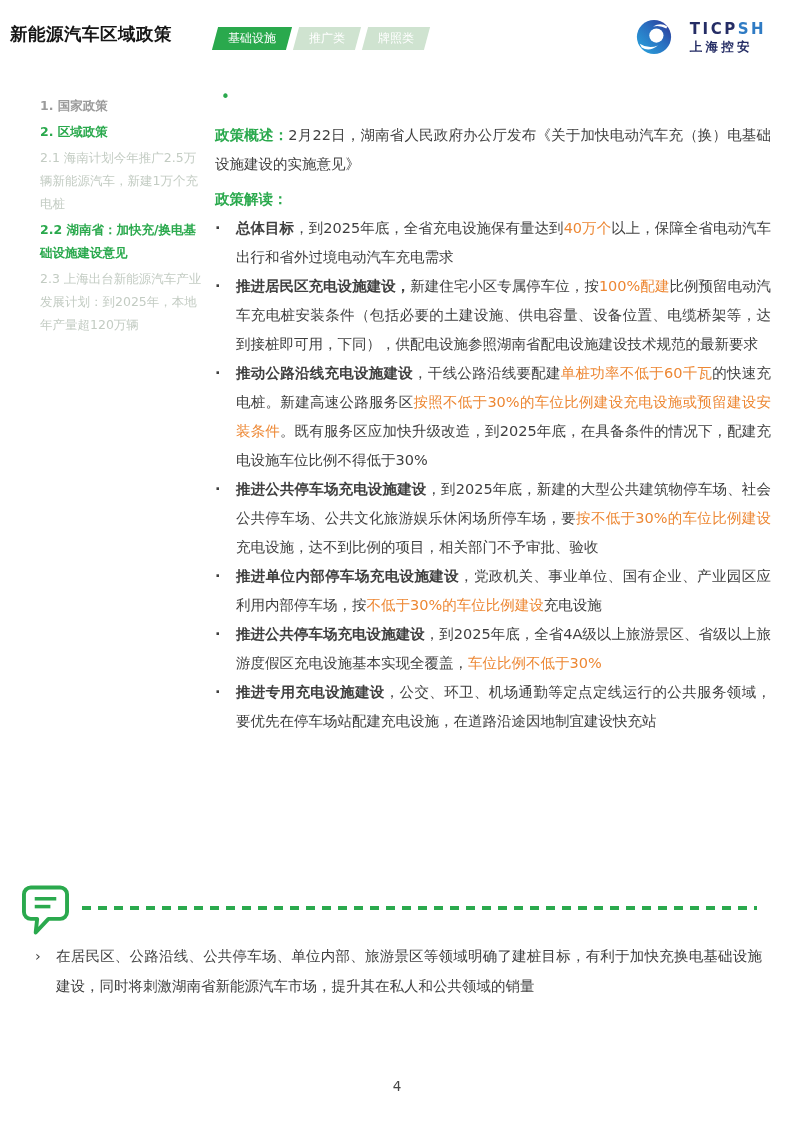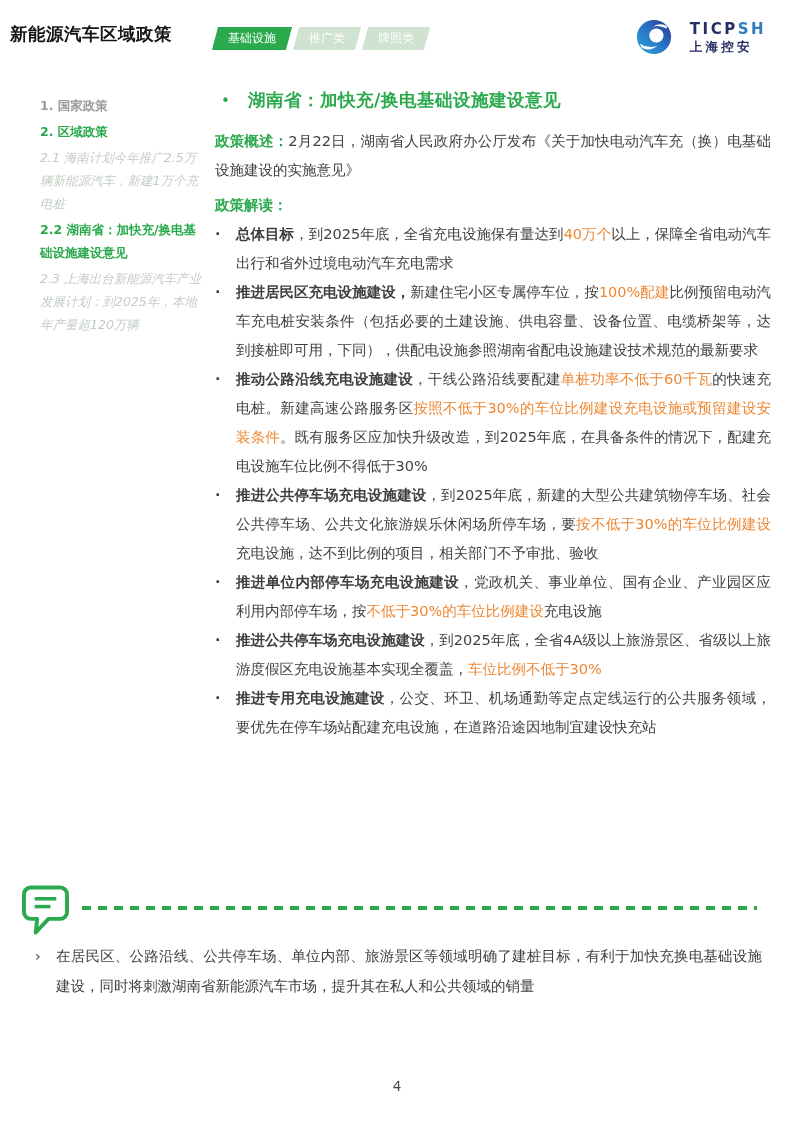--- a/index.html
+++ b/index.html
@@ -23,21 +23,21 @@
   .logo{position:absolute;right:0;top:-4px;display:flex;align-items:center;gap:17px;}
   .logo-text{display:flex;flex-direction:column;line-height:1.25;}
   .brand{font-size:15px;font-weight:700;color:var(--navy);letter-spacing:2.5px;}
   .brand .accent{color:var(--blue);}
   .logo-sub{font-size:12.5px;font-weight:700;color:var(--navy);letter-spacing:3.2px;}
 
   
   nav.sidebar{position:absolute;left:40px;top:94px;width:162px;font-size:12.5px;}
   .side-item{line-height:23px;margin-bottom:3px;cursor:pointer;}
   .side-item.gray{color:var(--gray);font-weight:600;}
-  .side-item.muted{color:var(--muted);font-style:italic;}
+  .side-item.muted{color:var(--muted);}
   .side-item.active{color:var(--green);font-weight:700;}
 
   
   main{position:absolute;left:215px;top:88px;width:556px;}
   .main-title{display:flex;align-items:baseline;color:var(--green);}
   .main-title .dot{font-size:15px;margin-left:6px;width:27px;}
   .main-title h2{font-size:17.5px;font-weight:700;letter-spacing:.5px;}
   .body-text{font-size:14.5px;line-height:29px;color:var(--text);text-align:justify;}
   .overview{margin-top:15px;}
   .g-label{color:var(--green);font-weight:700;}
@@ -106,21 +106,20 @@
       <div class="side-item gray" data-interactable="true">1. 国家政策</div>
       <div class="side-item active" data-interactable="true">2. 区域政策</div>
       <div class="side-item muted" data-interactable="true">2.1 海南计划今年推广2.5万辆新能源汽车，新建1万个充电桩</div>
       <div class="side-item active" data-interactable="true">2.2 湖南省：加快充/换电基础设施建设意见</div>
       <div class="side-item muted" data-interactable="true">2.3 上海出台新能源汽车产业发展计划：到2025年，本地年产量超120万辆</div>
     </nav>
 
   <main data-interactable="false">
     <div class="main-title" data-interactable="false">
       <span class="dot" data-interactable="false">•</span>
-      <h2 data-interactable="false">湖南省：加快充/换电基础设施建设意见</h2>
     </div>
     <p class="body-text overview" data-interactable="false"><span class="g-label" data-interactable="false">政策概述：</span><span data-interactable="false">2月22日，湖南省人民政府办公厅发布《关于加快电动汽车充（换）电基础设施建设的实施意见》</span></p>
     <p class="g-label interp" data-interactable="false">政策解读：</p>
     <ul class="bullets body-text" data-interactable="false">
         <li class="bullet" data-interactable="false">
           <span class="bullet-marker" data-interactable="false">·</span>
           <div class="bullet-content" data-interactable="false"><span class="seg-b" data-interactable="false">总体目标</span><span data-interactable="false">，到2025年底，全省充电设施保有量达到</span><span class="seg-o" data-interactable="false">40万个</span><span data-interactable="false">以上，保障全省电动汽车出行和省外过境电动汽车充电需求</span></div>
         </li>
         <li class="bullet" data-interactable="false">
           <span class="bullet-marker" data-interactable="false">·</span>

